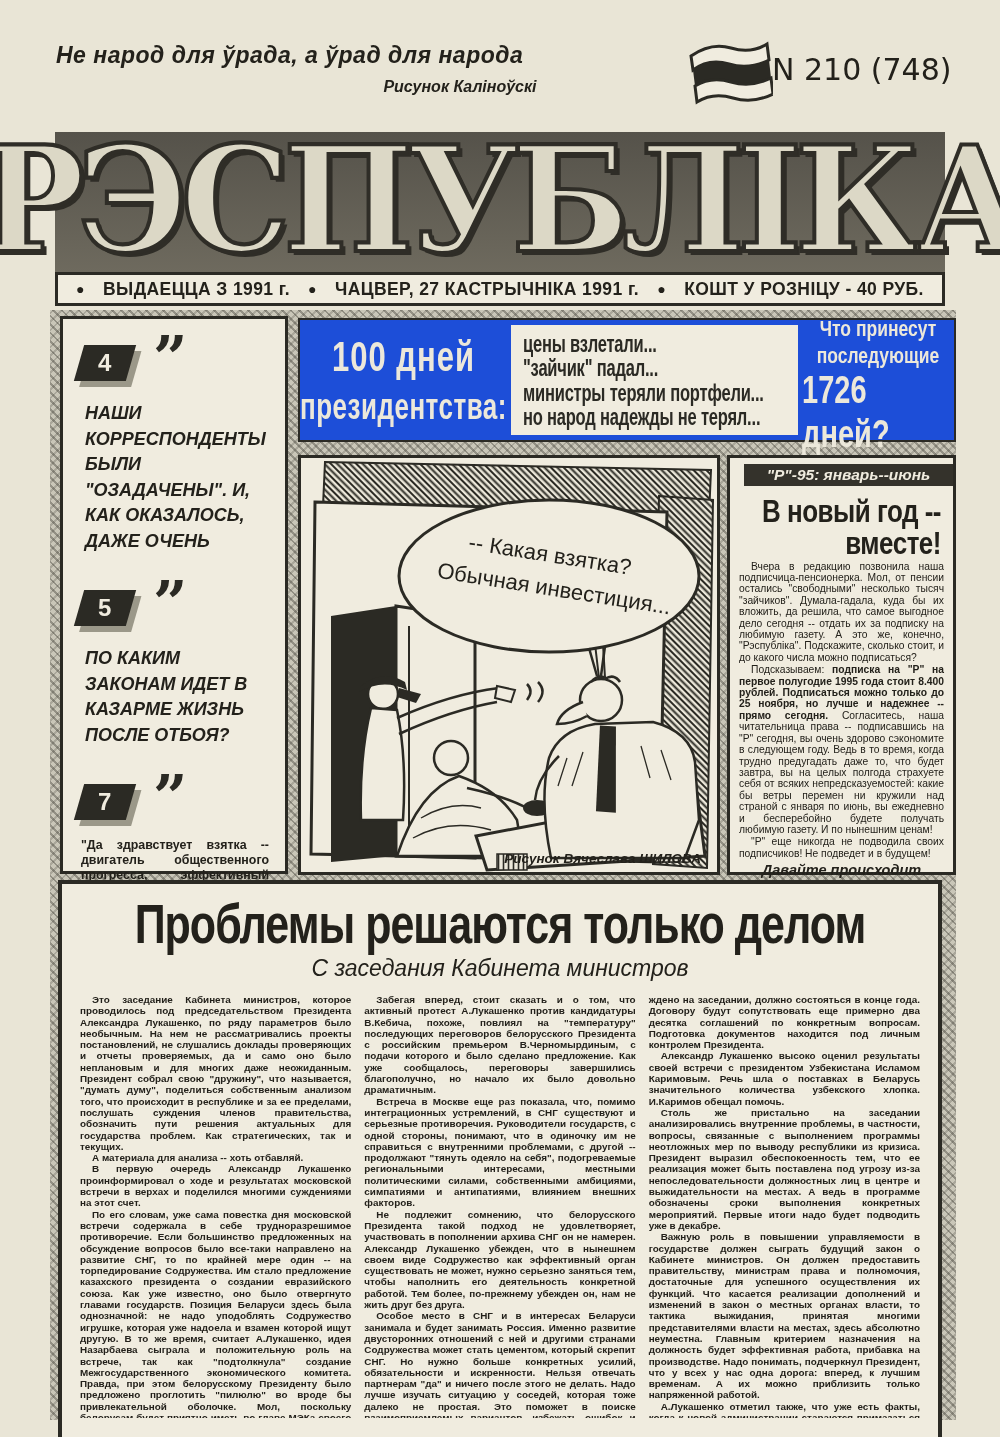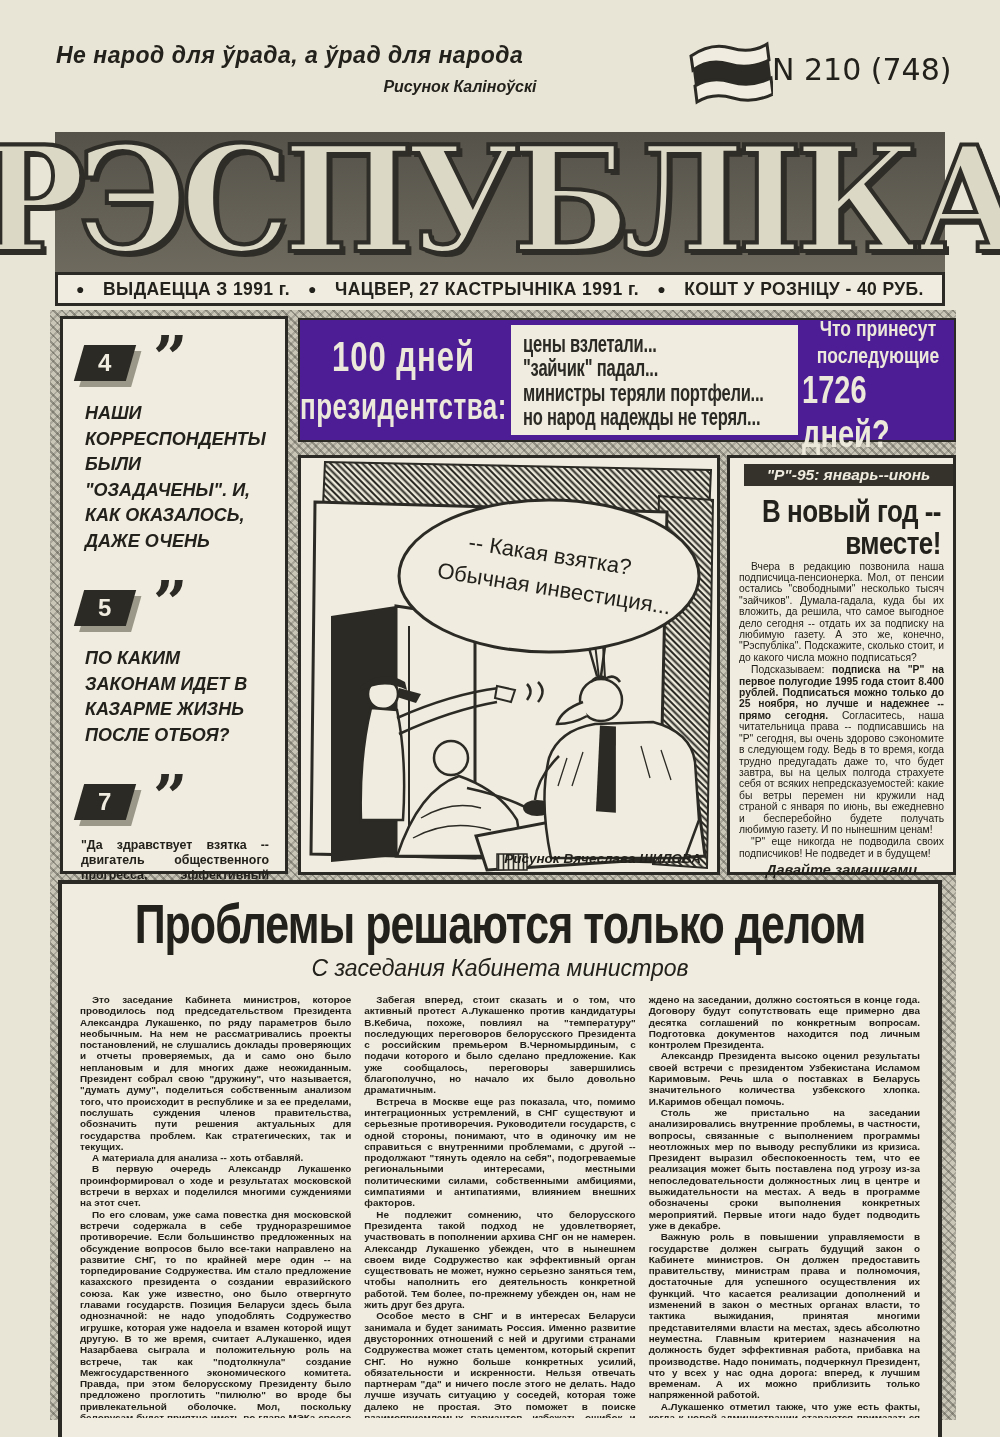--- a/index.html
+++ b/index.html
@@ -51,21 +51,21 @@
   }
   .qbadge span{transform:skewX(16deg); color:#f0ecdf; font-size:24px; font-weight:bold;}
   .qmark{font-family:"DejaVu Serif", serif; font-weight:bold; font-size:60px; line-height:.9; margin-left:22px; color:#2b2a24;}
   .qtext{font-size:18px; font-weight:bold; font-style:italic; line-height:1.42; margin:6px 0 0 6px;}
   .qbold{font-size:12.4px; font-weight:bold; line-height:1.18; text-align:justify; margin:4px 0 0 2px;}
   .qbold p{margin:0;}
   .qbold p + p{text-indent:12px; margin-top:2px;}
   
   .banner{
     position:absolute; left:298px; top:318px; width:658px; height:124px; box-sizing:border-box;
-    background:#4c1d95; border:2px solid #2b2a24; display:flex;
+    background:#1d4ed8; border:2px solid #2b2a24; display:flex;
   }
   .banner .seg{display:flex; flex-direction:column; justify-content:center; align-items:center; color:#ece8da;}
   .b-left{flex:0 0 206px;}
   .b-left .l1{font-size:31px; font-weight:bold; transform:scaleY(1.35); letter-spacing:1px;}
   .b-left .l2{font-size:26px; font-weight:bold; transform:scaleY(1.45); margin-top:16px; letter-spacing:.5px;}
   .b-mid{flex:1 1 auto; background:#f0ecdf; color:#2b2a24; margin:5px 4px; padding:4px 12px;
          display:flex; flex-direction:column; justify-content:space-evenly; align-items:flex-start;}
   .b-mid .ml{font-size:16.5px; font-weight:bold; transform:scaleY(1.5); transform-origin:left center; letter-spacing:-.2px;}
   .b-right{flex:0 0 152px;}
   .b-right .r1,.b-right .r2{font-size:17.5px; font-weight:bold; transform:scaleY(1.3); margin:3px 0;}
@@ -240,21 +240,21 @@
     <div class="subs-kicker">"Р"-95:  январь--июнь</div>
     <div class="subs-head">
       <div>В новый год --</div>
       <div>вместе!</div>
     </div>
     <div class="subs-body">
       <p>Вчера в редакцию позвонила наша подписчица-пенсионерка. Мол, от пенсии остались "свободными" несколько тысяч "зайчиков". Думала-гадала, куда бы их вложить, да решила, что самое выгодное дело сегодня -- отдать их за подписку на любимую газету. А это же, конечно, "Рэспубліка". Подскажите, сколько стоит, и до какого числа можно подписаться?</p>
       <p><span>Подсказываем: </span><b>подписка на "Р" на первое полугодие 1995 года стоит 8.400 рублей. Подписаться можно только до 25 ноября, но лучше и надежнее -- прямо сегодня.</b><span> Согласитесь, наша читательница права -- подписавшись на "Р" сегодня, вы очень здорово сэкономите в следующем году. Ведь в то время, когда трудно предугадать даже то, что будет завтра, вы на целых полгода страхуете себя от всяких непредсказуемостей: какие бы ветры перемен ни кружили над страной с января по июнь, вы ежедневно и бесперебойно будете получать любимую газету. И по нынешним ценам!</span></p>
       <p>"Р" еще никогда не подводила своих подписчиков! Не подведет и в будущем!</p>
       <div class="subs-center">
-        <div>Давайте замашками</div>
+        <div>Давайте происходит</div>
         <div>новый  1995-й год вместе!</div>
       </div>
     </div>
   </div>
 
   <div class="wbox main-art">
     <div class="main-head">Проблемы решаются только делом</div>
     <div class="main-sub">С заседания Кабинета министров</div>
     <div class="cols">
       <div class="col">
@@ -266,21 +266,21 @@
       </div>
       <div class="col">
         <p>Забегая вперед, стоит сказать и о том, что активный протест А.Лукашенко против кандидатуры В.Кебича, похоже, повлиял на "температуру" последующих переговоров белорусского Президента с российским премьером В.Черномырдиным, с подачи которого и было сделано предложение. Как уже сообщалось, переговоры завершились благополучно, но начало их было довольно драматичным.</p>
         <p>Встреча в Москве еще раз показала, что, помимо интеграционных устремлений, в СНГ существуют и серьезные противоречия. Руководители государств, с одной стороны, понимают, что в одиночку им не справиться с внутренними проблемами, с другой -- продолжают "тянуть одеяло на себя", подогреваемые региональными интересами, местными политическими силами, собственными амбициями, симпатиями и антипатиями, влиянием внешних факторов.</p>
         <p>Не подлежит сомнению, что белорусского Президента такой подход не удовлетворяет, участвовать в пополнении архива СНГ он не намерен. Александр Лукашенко убежден, что в нынешнем своем виде Содружество как эффективный орган существовать не может, нужно серьезно заняться тем, чтобы наполнить его деятельность конкретной работой. Тем более, по-прежнему убежден он, нам не жить друг без друга.</p>
         <p>Особое место в СНГ и в интересах Беларуси занимала и будет занимать Россия. Именно развитие двусторонних отношений с ней и другими странами Содружества может стать цементом, который скрепит СНГ. Но нужно больше конкретных усилий, обязательности и искренности. Нельзя отвечать партнерам "да" и ничего после этого не делать. Надо лучше изучать ситуацию у соседей, которая тоже далеко не простая. Это поможет в поиске взаимоприемлемых вариантов, избежать ошибок и неверных шагов, которые сделаны партнерами по Содружеству. Президент Лукашенко категорически не согласился с расхожим утверждением о том, что Россия в реформах ушла далеко вперед. Российские политики и экономисты внимательно изучают, куда она ушла, анализируют плюсы и минусы сделанного, и нам тоже следует этим постоянно заниматься.</p>
 
       </div>
       <div class="col">
         <p class="noind">ждено на заседании, должно состояться в конце года. Договору будут сопутствовать еще примерно два десятка соглашений по конкретным вопросам. Подготовка документов находится под личным контролем Президента.</p>
-        <p>Александр Президента высоко оценил результаты своей встречи с президентом Узбекистана Исламом Каримовым. Речь шла о поставках в Беларусь значительного количества узбекского хлопка. И.Каримов обещал помочь.</p>
+        <p>Александр Лукашенко высоко оценил результаты своей встречи с президентом Узбекистана Исламом Каримовым. Речь шла о поставках в Беларусь значительного количества узбекского хлопка. И.Каримов обещал помочь.</p>
         <p>Столь же пристально на заседании анализировались внутренние проблемы, в частности, вопросы, связанные с выполнением программы неотложных мер по выводу республики из кризиса. Президент выразил обеспокоенность тем, что ее реализация может быть поставлена под угрозу из-за непоследовательности должностных лиц в центре и выжидательности на местах. А ведь в программе обозначены сроки выполнения конкретных мероприятий. Первые итоги надо будет подводить уже в декабре.</p>
         <p>Важную роль в повышении управляемости в государстве должен сыграть будущий закон о Кабинете министров. Он должен предоставить правительству, министрам права и полномочия, достаточные для успешного осуществления их функций. Что касается реализации дополнений и изменений в закон о местных органах власти, то тактика выжидания, принятая многими представителями власти на местах, здесь абсолютно неуместна. Главным критерием назначения на должность будет эффективная работа, прибавка на производстве. Надо понимать, подчеркнул Президент, что у всех у нас одна дорога: вперед, к лучшим временам. А их можно приблизить только напряженной работой.</p>
         <p>А.Лукашенко отметил также, что уже есть факты, когда к новой администрации стараются примазаться люди со старыми замашками, стремясь погреть руки на спекуляции именем Президента. Нам нельзя измазаться в старой грязи, подчеркнул А.Лукашенко. Мы пришли делать дело и должны помнить, что только делом решаются проблемы. По существу, эта мысль была доминирующей как в выступлении Президента,  так и в целом на заседании. На нем не было ни разносов, ни накачек. Президент был не только критичен, но и самокритичен.  Этим же отличались и другие выступления.</p>
 
       </div>
     </div>
   </div>
 
 </div>
 

